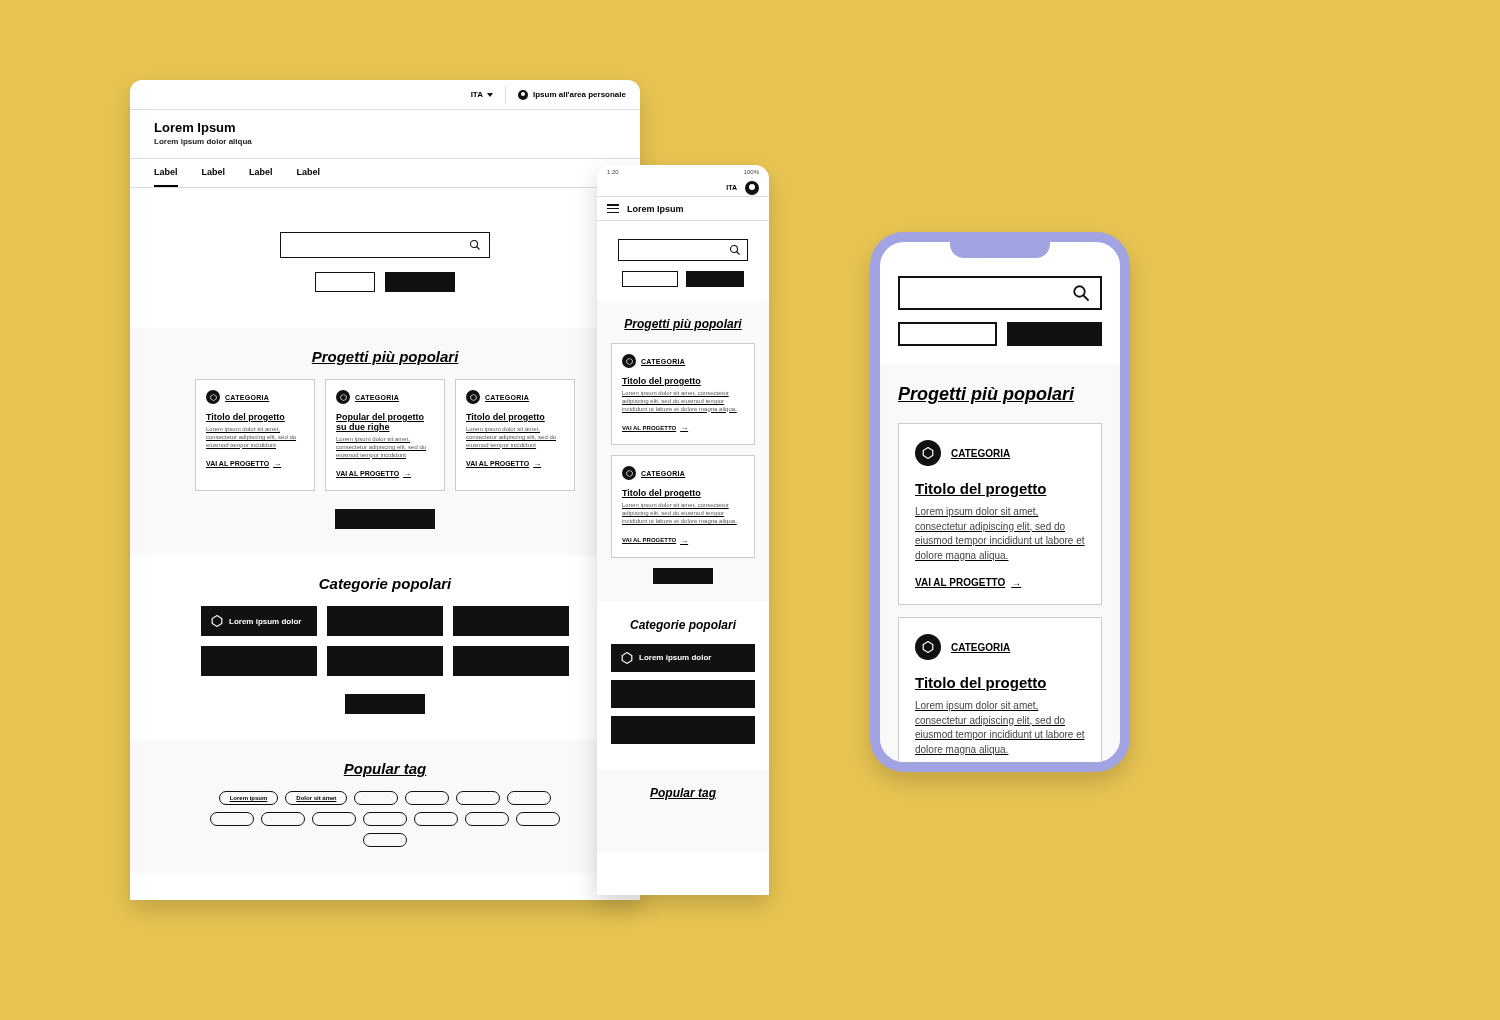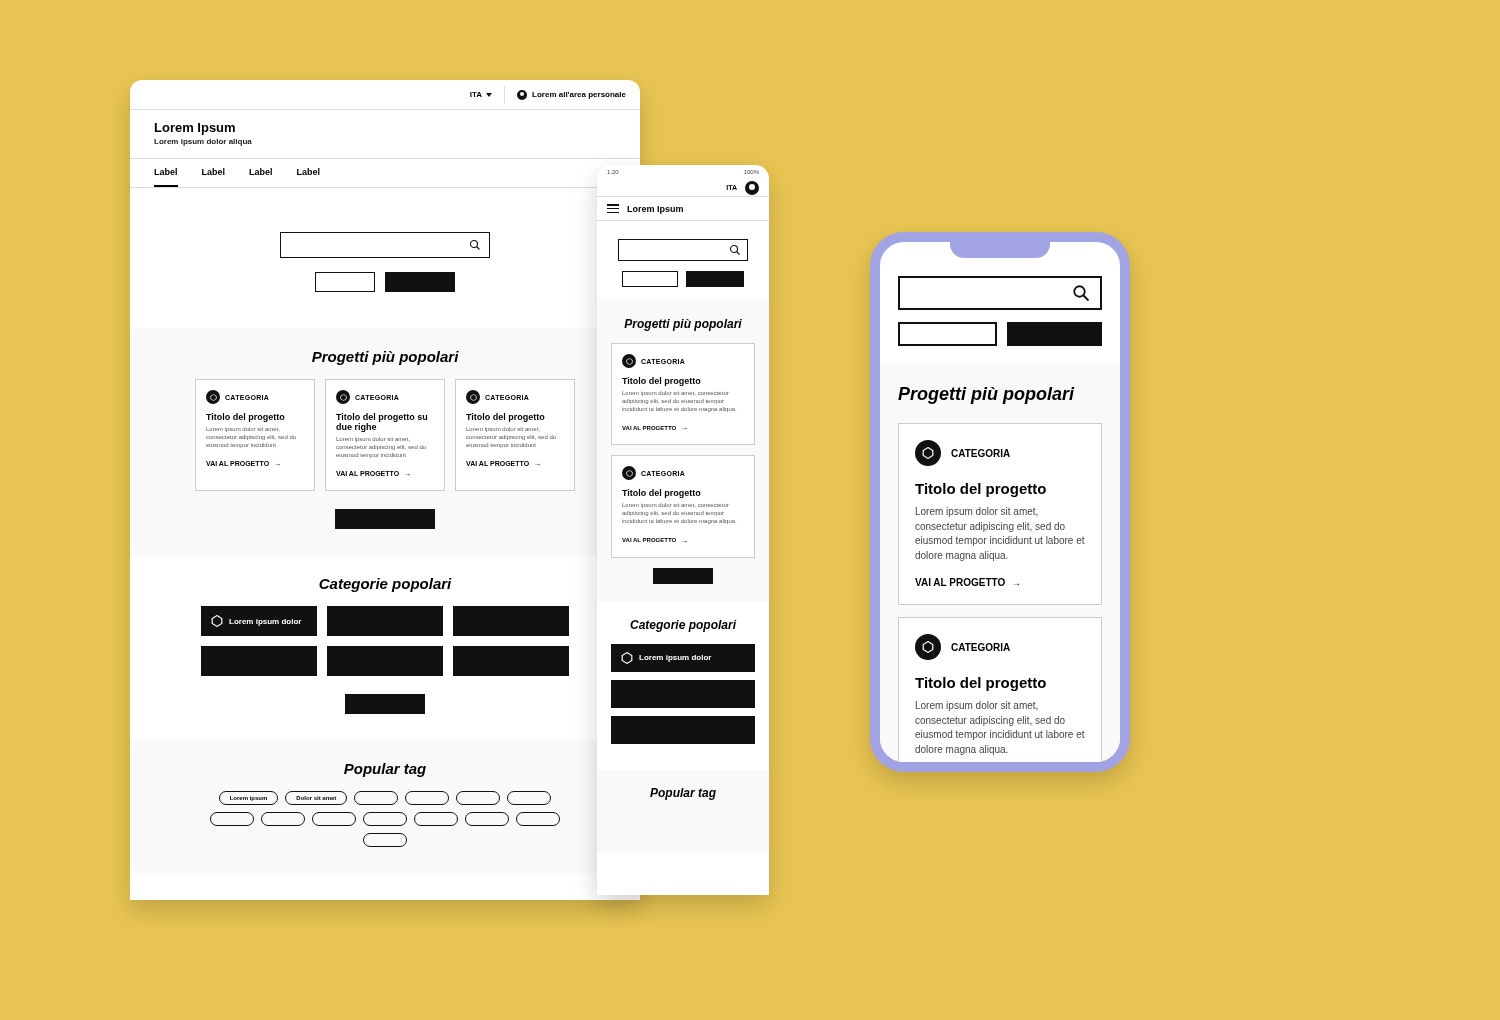--- a/index.html
+++ b/index.html
@@ -47,20 +47,21 @@
   .d-search {
     width: 210px; height:26px; border:1.5px solid #111; display:flex; align-items:center; justify-content:flex-end; padding-right:8px;
   }
   .d-filterrow { display:flex; gap:10px; }
   .d-small-input { width:60px; height:20px; border:1.5px solid #111; background:#fff;}
   .d-small-btn   { width:70px; height:20px; background:#111;}
   .dotted {
     background-image: radial-gradient(#bbb 0.6px, transparent 0.6px);
     background-size: 6px 6px;
     background-color:#f9f9f9;
+    text-decoration:underline;
   }
   .d-section { padding: 20px 24px 26px; text-align:center; }
   .d-section h2 { font-size: 15px; font-weight: 800; margin-bottom: 14px; font-style: italic; }
   .d-cards { display:flex; gap:10px; justify-content:center; }
   .card {
     width:120px; background:#fff; border:1px solid #ccc; text-align:left; padding:10px 10px 12px;
   }
   .card-cat { display:flex; align-items:center; gap:5px; font-size:7px; font-weight:700; letter-spacing:.3px; margin-bottom:8px;}
   .card-title { font-size:9px; font-weight:800; margin-bottom:4px; }
   .card-desc { font-size:6px; color:#555; line-height:1.3; margin-bottom:10px;}
@@ -162,21 +163,21 @@
 <body>
 
 <div class="desktop">
   <div class="d-topbar">
     <div class="d-lang">
       <span>ITA</span>
       <span class="chev-down"></span>
     </div>
     <div class="d-access">
       <span class="user-dot"></span>
-      <span>Lorem all'area personale</span>
+      <span>Ipsum all'area personale</span>
     </div>
   </div>
 
   <div class="d-header">
     <div class="d-title">Lorem Ipsum</div>
     <div class="d-sub">Lorem ipsum dolor aliqua</div>
   </div>
 
   <div class="d-tabs">
     <div class="d-tab active">Label</div>
@@ -221,21 +222,21 @@
 
       <div class="card">
         <div class="card-cat">
           <span class="cat-icon">
             <svg class="hex" viewBox="0 0 20 20">
                 <polygon points="10,1 18,6 18,14 10,19 2,14 2,6" fill="none" stroke="#fff" stroke-width="2"></polygon>
               </svg>
           </span>
           <span>CATEGORIA</span>
         </div>
-        <div class="card-title">Titolo del progetto su due righe</div>
+        <div class="card-title">Popular del progetto su due righe</div>
         <div class="card-desc">Lorem ipsum dolor sit amet, consectetur adipiscing elit, sed do eiusmod tempor incididunt</div>
         <div class="card-link">
           <span>VAI AL PROGETTO</span>
           <span class="arrow-r">→</span>
         </div>
       </div>
 
       <div class="card">
         <div class="card-cat">
           <span class="cat-icon">

